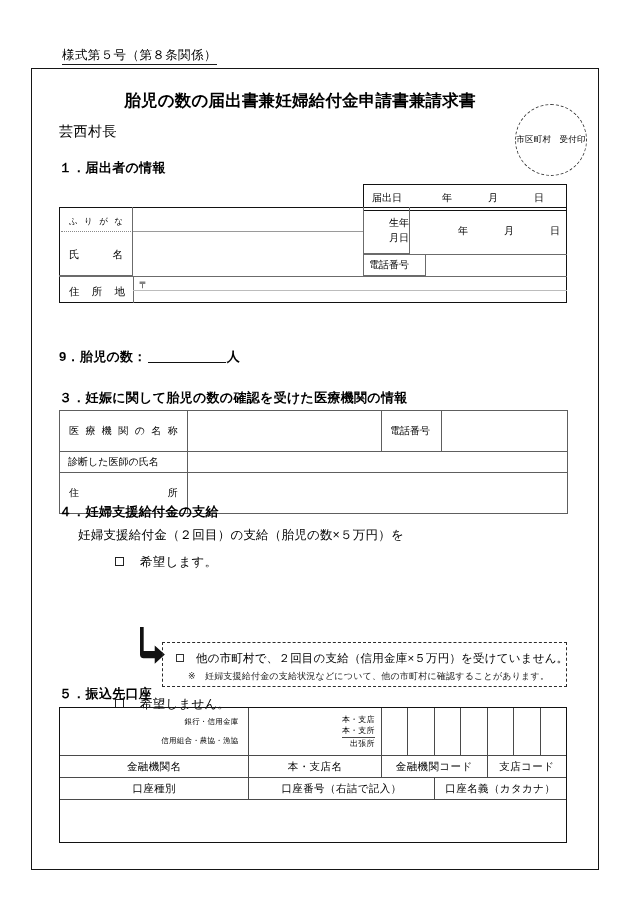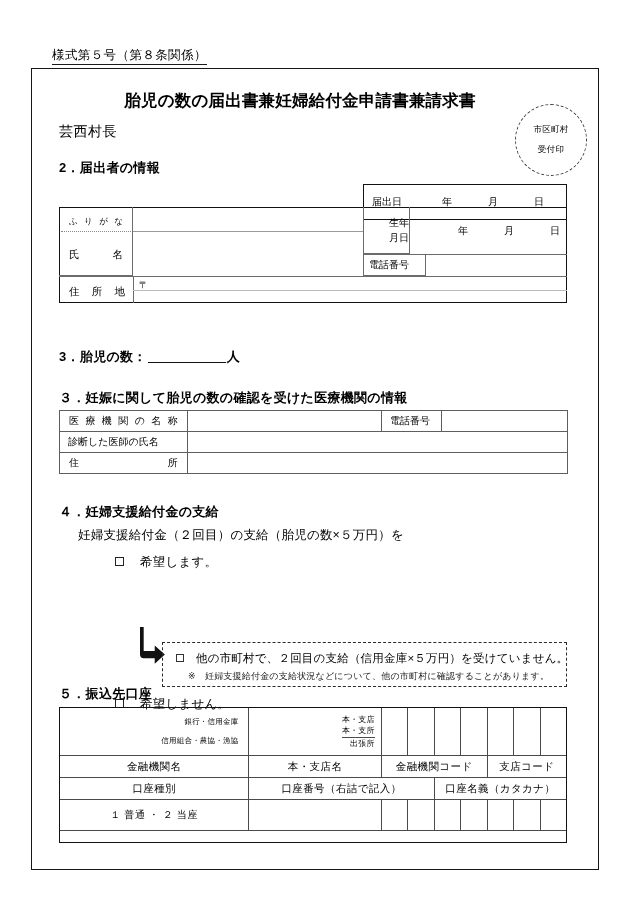--- a/index.html
+++ b/index.html
@@ -12,21 +12,21 @@
     height: 903px;
     font-family: "Liberation Sans", "DejaVu Sans", sans-serif;
     color: #000000;
     position: relative;
     overflow: hidden;
   }
 
   
   .form-no {
     position: absolute;
-    left: 52px;
+    left: 62px;
     top: 48px;
     font-size: 12.5px;
     letter-spacing: 0.4px;
     border-bottom: 1px solid #1a1a1a;
     padding-bottom: 1px;
     line-height: 15px;
     white-space: nowrap;
   }
 
   
@@ -73,21 +73,21 @@
   .stamp {
     position: absolute;
     left: 483px;
     top: 35px;
     width: 72px;
     height: 72px;
     border: 1.3px dashed #3a3a3a;
     border-radius: 50%;
     box-sizing: border-box;
     display: flex;
-    flex-direction: column;
+    flex-direction: row;
     align-items: center;
     justify-content: center;
     gap: 8px;
   }
   .stamp span {
     font-size: 8.5px;
     letter-spacing: 0.3px;
     white-space: nowrap;
   }
 
@@ -111,21 +111,21 @@
     border: 0.8px solid #5e5e5e;
     padding: 0;
     vertical-align: middle;
   }
   .outer-thick {
     border: 1.6px solid #121212 !important;
   }
   .lbl {
     text-align: justify;
     text-align-last: justify;
-    padding: 0 9px !important;
+    padding: 10px 9px !important;
     font-size: 10px;
     letter-spacing: 0.2px;
     white-space: nowrap;
   }
   .lbl-plain {
     padding: 0 8px !important;
     font-size: 10px;
     white-space: nowrap;
   }
 
@@ -287,25 +287,25 @@
 
     <div class="doc-title">胎児の数の届出書兼妊婦給付金申請書兼請求書</div>
 
     <div class="addressee">芸西村長</div>
 
     <div class="stamp">
       <span>市区町村</span>
       <span>受付印</span>
     </div>
 
-    <div class="sec-head" style="left:27px; top:90px;">2．届出者の情報</div>
+    <div class="sec-head" style="left:27px; top:90px;">１．届出者の情報</div>
 
     <div id="sec1-wrap">
 
-      <div class="cell b-thick" style="left:304px; top:0; width:204px; height:36px;">
+      <div class="cell b-thick" style="left:304px; top:0; width:204px; height:27px;">
         <span style="position:absolute; left:8px; font-size:10px;">届出日</span>
         <span style="position:absolute; left:78px; font-size:10px;">年</span>
         <span style="position:absolute; left:124px; font-size:10px;">月</span>
         <span style="position:absolute; left:170px; font-size:10px;">日</span>
       </div>
 
       <div class="cell b-thick" style="left:0; top:23px; width:508px; height:96px;"></div>
 
       <div class="cell b-thin" style="left:0; top:23px; width:74px; height:69px; border-top:none; border-left:none;"></div>
 
@@ -343,21 +343,21 @@
 
       <div class="spread" style="position:absolute; left:10px; top:101px; width:56px; font-size:10.5px;">住所地</div>
       <div style="position:absolute; left:74px; top:92px; width:0; height:27px; border-left:0.9px solid #6b6b6b;"></div>
 
       <span style="position:absolute; left:80px; top:95px; font-size:9px;">〒</span>
       <div class="thinline" style="left:74px; top:106px; width:434px; border-top:0.9px solid #bcbcbc;"></div>
       <div style="position:absolute; left:78px; top:107px; width:426px; height:11px;"></div>
     </div>
 
     <div id="sec2-line" style="left:27px; top:279px;">
-      <span>3．胎児の数：</span><span class="blank-ul"></span><span>人</span>
+      <span>9．胎児の数：</span><span class="blank-ul"></span><span>人</span>
     </div>
 
     <div class="sec-head" style="left:27px; top:320px;">３．妊娠に関して胎児の数の確認を受けた医療機関の情報</div>
 
     <table class="tbl outer-thick" id="sec3" style="left:27px; top:341px; width:508px;">
       <colgroup>
         <col style="width:128px">
           <col style="width:194px">
         <col style="width:60px">
           <col style="width:126px">
@@ -447,29 +447,18 @@
           <td class="hdr" colspan="4">金融機関コード</td>
           <td class="hdr" colspan="3">支店コード</td>
         </tr>
 
         <tr>
           <td class="hdr" style="width:93px;">口座種別</td>
           <td class="hdr" colspan="3">口座番号（右詰で記入）</td>
           <td class="hdr" colspan="5">口座名義（カタカナ）</td>
         </tr>
 
-        <tr>
-          <td class="rowlast" style="font-size: 10px; letter-spacing: 0.6px; width: 93px;">１ 普通 ・ ２ 当座</td>
-          <td class="rowlast" style="width: 31px;"></td>
-          <td class="rowlast" style="width: 31px;"></td>
-          <td class="rowlast" style="width: 31px;"></td>
-          <td class="rowlast" style="width: 31px;"></td>
-          <td class="rowlast" style="width: 31px;"></td>
-          <td class="rowlast" style="width: 31px;"></td>
-          <td class="rowlast" style="width: 31px;"></td>
-          <td class="rowlast" style="width: 198px;"></td>
-        </tr>
       </tbody>
     </table>
     <div class="outer-box-5"></div>
 
   </div>
 </div>
 
 </body></html>

